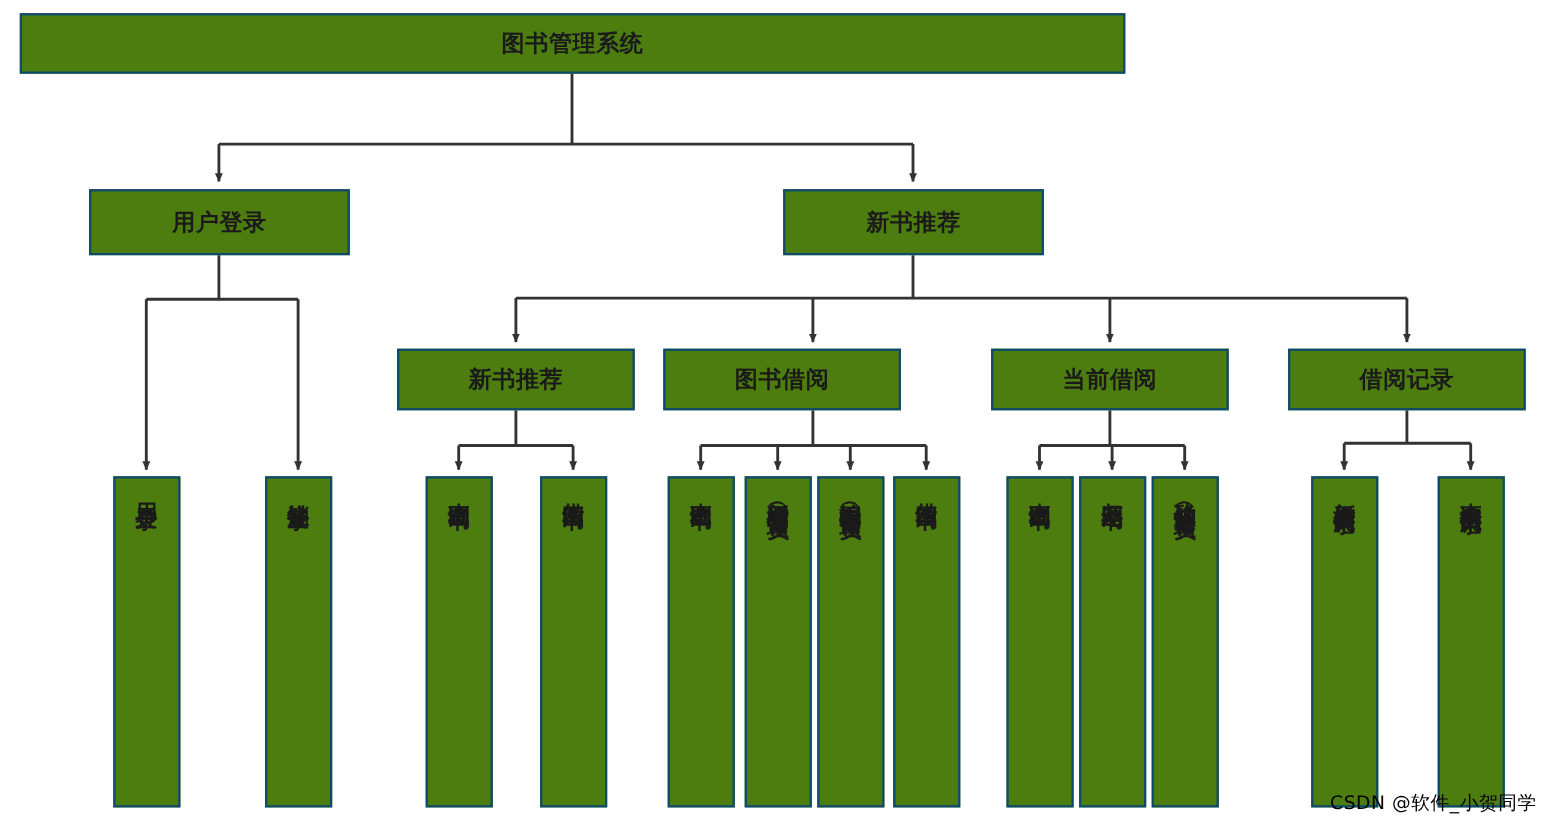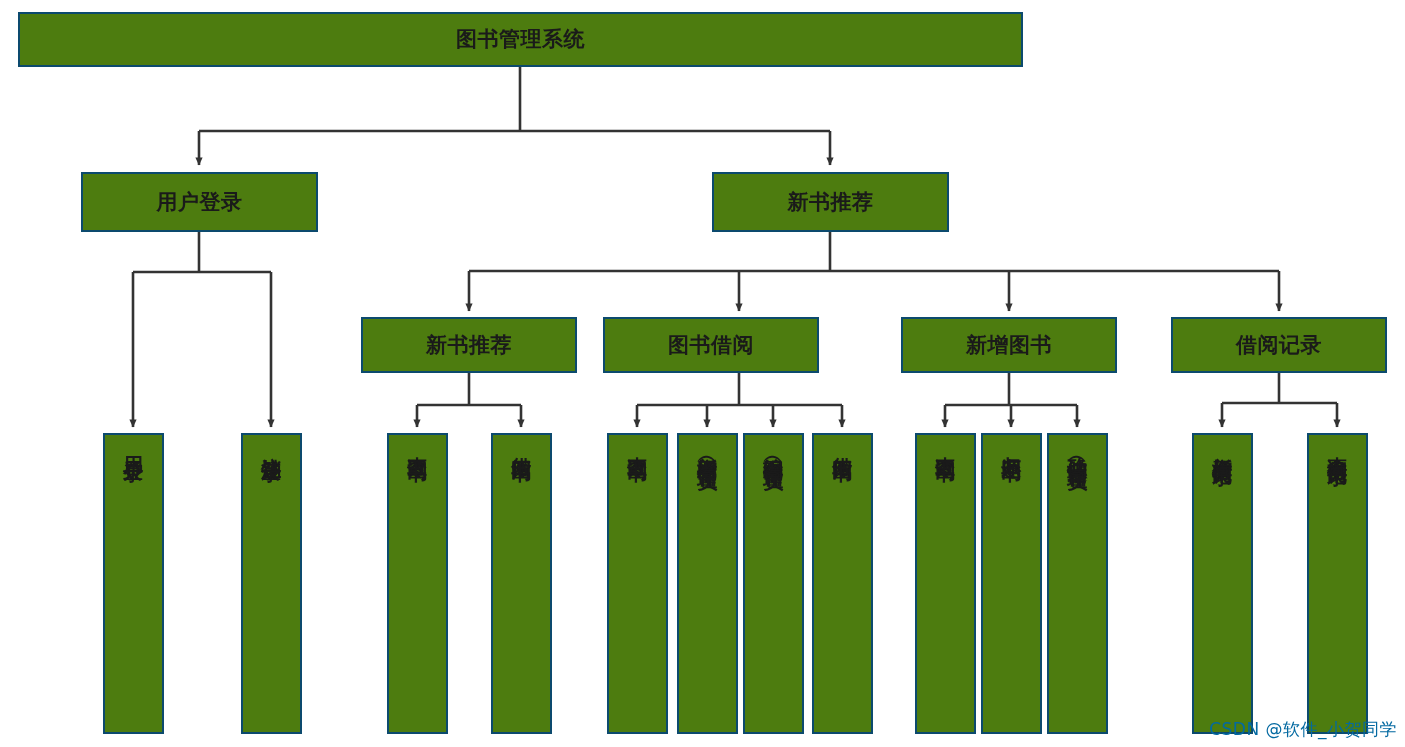--- a/index.html
+++ b/index.html
@@ -57,21 +57,21 @@
     font-size: 20px;
     line-height: 1.32;
     letter-spacing: 2px;
     white-space: nowrap;
   }
   #watermark {
     position: absolute;
     right: 8px;
     bottom: 6px;
     font-size: 17px;
-    color: #0369a1;
+    color: #000000;
     letter-spacing: 0.5px;
     white-space: nowrap;
     user-select: none;
   }
 </style>
 </head>
 <body>
 
 <div id="diagram-root">
 
@@ -140,21 +140,21 @@
 
   <div class="node horizontal" style="left:361px; top:317px; width:216px; height:56px;">
     <span class="label">新书推荐</span>
   </div>
 
   <div class="node horizontal" style="left:603px; top:317px; width:216px; height:56px;">
     <span class="label">图书借阅</span>
   </div>
 
   <div class="node horizontal" style="left:901px; top:317px; width:216px; height:56px;">
-    <span class="label">新增图书</span>
+    <span class="label">当前借阅</span>
   </div>
 
   <div class="node horizontal" style="left:1171px; top:317px; width:216px; height:56px;align-items:center;">
     <span class="label">借阅记录</span>
   </div>
 
   <div class="node vertical" style="left:103px; top:433px; width:61px; height:301px;">
     <span class="label">用户登录</span>
   </div>
 

